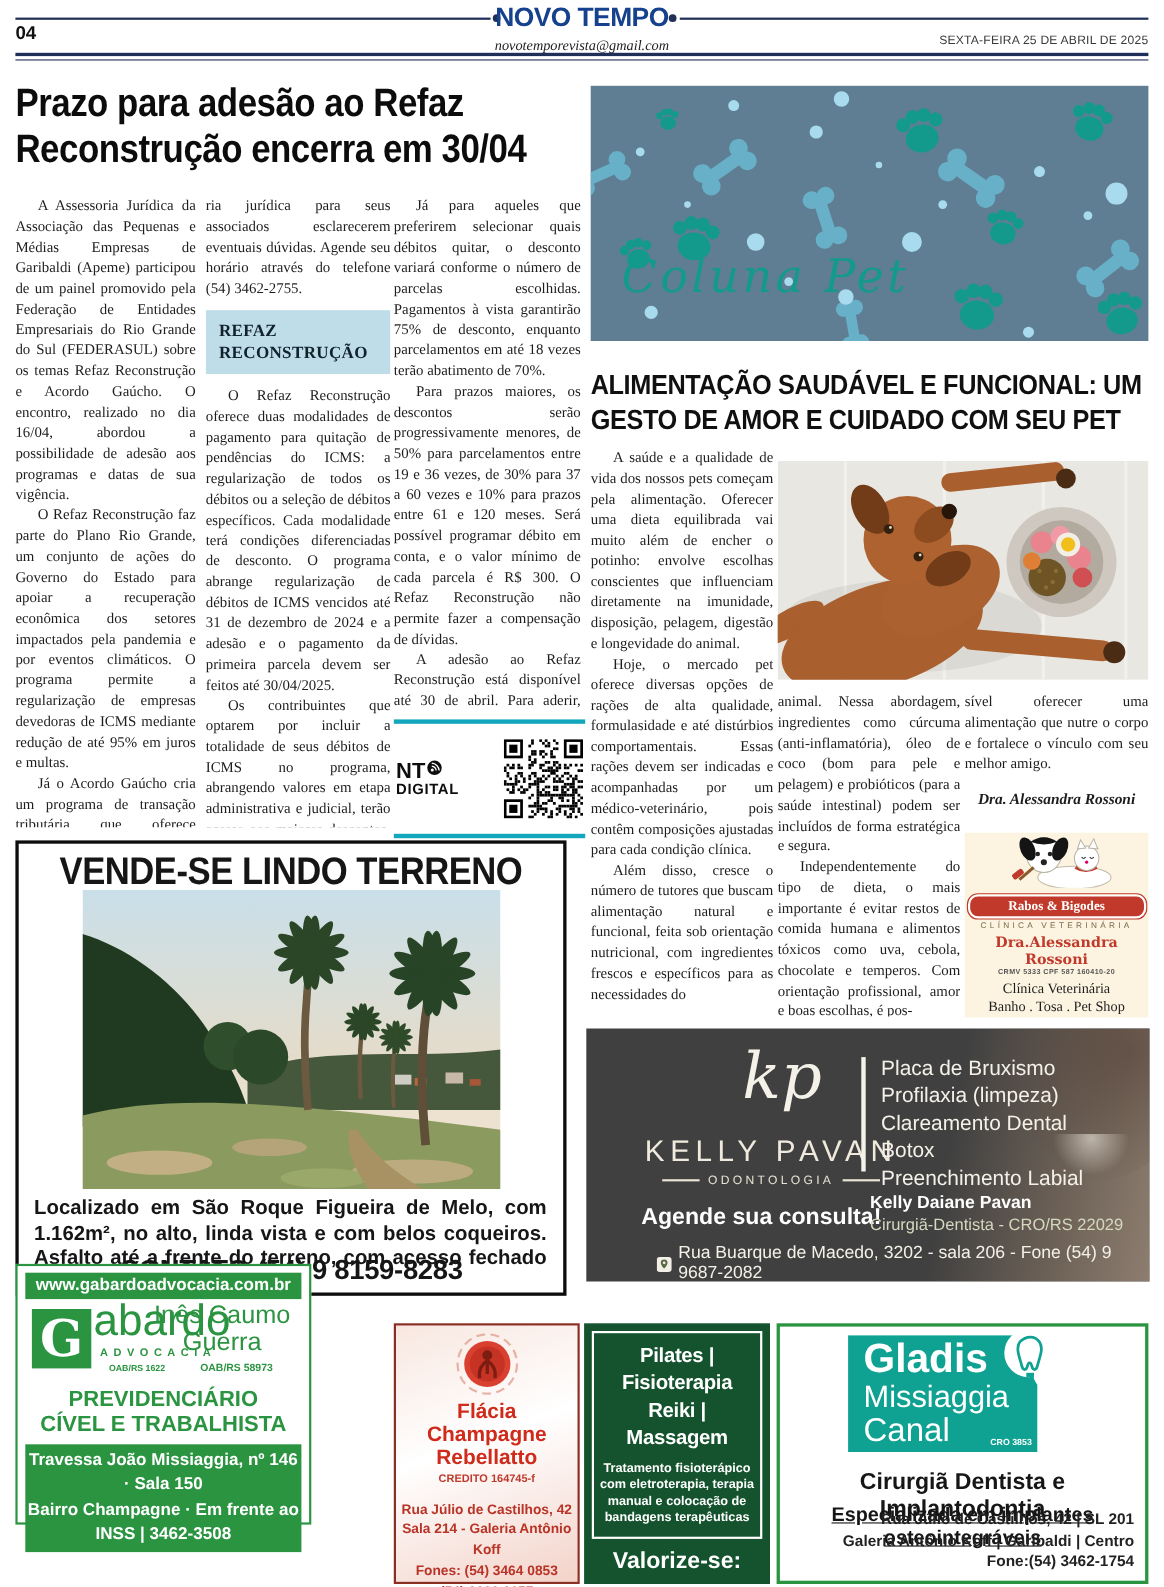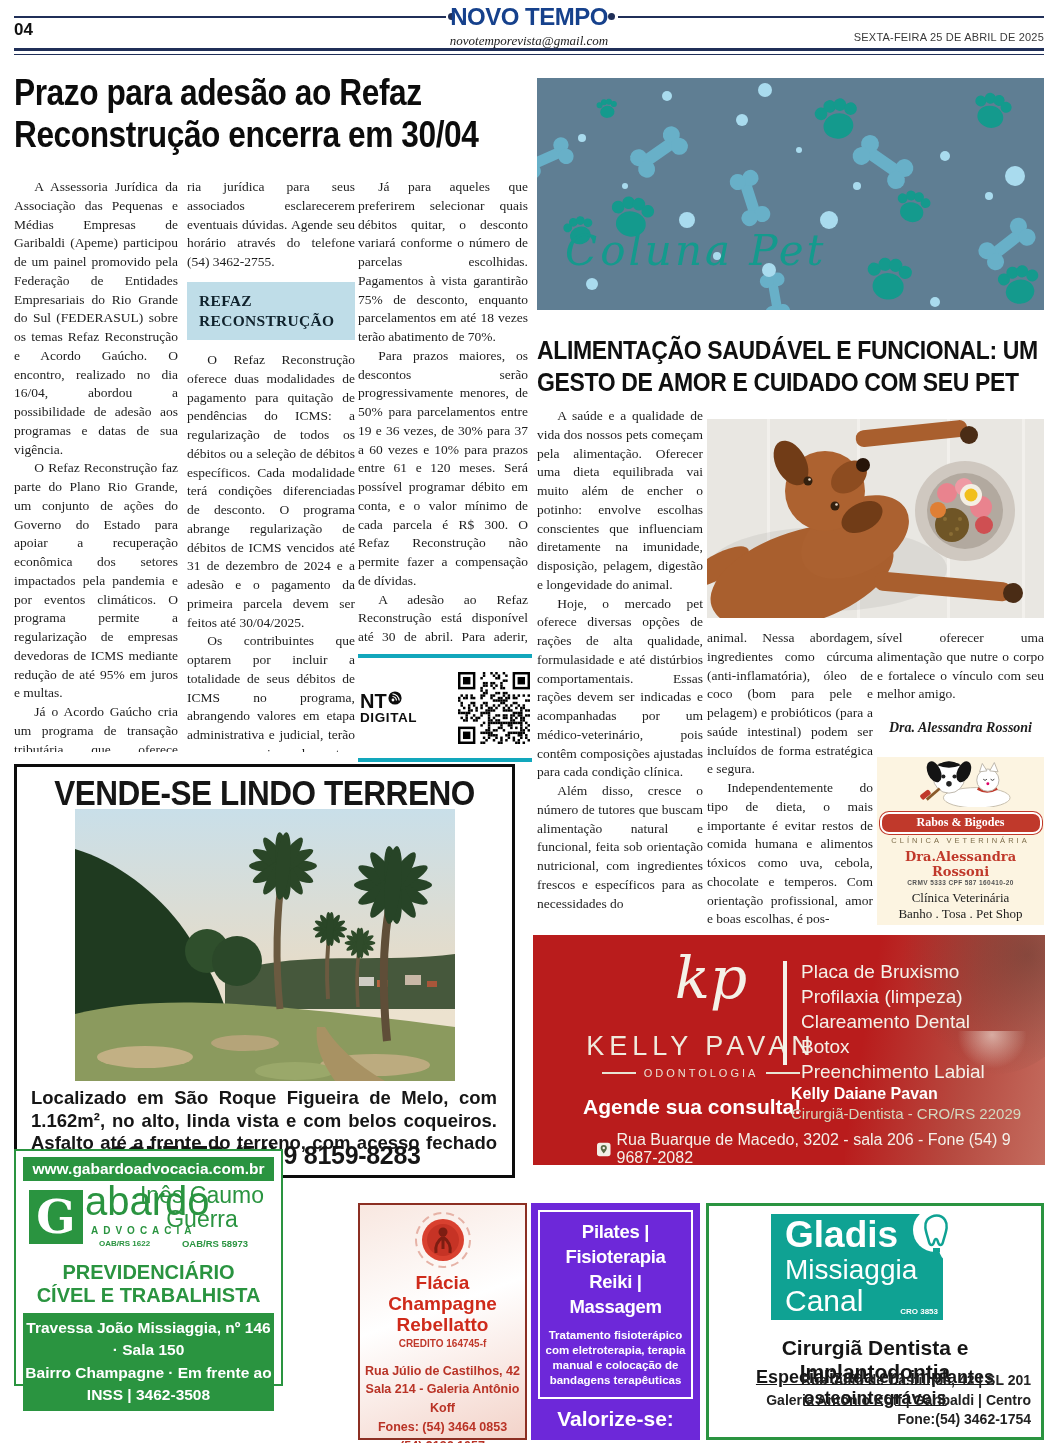--- a/index.html
+++ b/index.html
@@ -54,21 +54,21 @@
   .vet-l2{font-family:"Liberation Serif",serif;font-size:13px;color:#1d1d1d;}
 
   
   .terreno{border:3px solid #0c0c0c;background:#fff;}
   .terreno-title{text-align:center;font-weight:800;font-size:35px;letter-spacing:-.5px;color:#161616;
                  transform:scaleX(.9);transform-origin:50% 0;white-space:nowrap;}
   .terreno-desc{font-weight:700;font-size:18.5px;line-height:1.22;text-align:justify;color:#161616;}
   .terreno-contact{text-align:center;font-weight:800;font-size:25px;color:#161616;letter-spacing:-.3px;}
 
   
-  .kelly{background:#b91c1c;overflow:hidden;color:#f2efe6;}
+  .kelly{background:#404040;overflow:hidden;color:#f2efe6;}
   .kelly-kp{font-family:"DejaVu Serif",serif;font-style:italic;font-size:58px;line-height:1;color:#f4f1e8;}
   .kelly-name{font-size:27px;font-weight:400;letter-spacing:5px;color:#efeadd;}
   .kelly-odo{font-size:11px;letter-spacing:3px;color:#e8e3d4;display:flex;align-items:center;gap:8px;}
   .kelly-odo::before,.kelly-odo::after{content:"";display:block;width:34px;height:2px;background:#e8e3d4;}
   .kelly-services{font-size:19px;line-height:1.32;color:#f4f1e9;}
   .kelly-cta{font-size:21px;font-weight:800;color:#fff;}
   .kelly-dent{font-size:16px;font-weight:800;color:#fff;}
   .kelly-cred{font-size:15px;color:#d4d8bf;}
   .kelly-addr{display:flex;align-items:center;gap:6px;font-size:16px;color:#f4f1e9;}
   .kelly-photo{right:0;top:0;width:200px;height:230px;
@@ -97,21 +97,21 @@
             line-height:1.45;padding:4px 0;margin:6px 2px 0;}
 
   
   .flacia{border:2px solid #8c2f23;background:linear-gradient(160deg,#f8e7e0 0%,#ffffff 45%,#f3d3c9 100%);
           text-align:center;box-sizing:border-box;padding-top:6px;}
   .fla-name{font-weight:800;font-size:19px;line-height:1.1;color:#cf2a1a;}
   .fla-credit{font-weight:800;font-size:10px;color:#c0392b;margin-top:2px;}
   .fla-addr{font-weight:800;font-size:12.5px;line-height:1.5;color:#b93326;margin-top:13px;}
 
   
-  .pilates{background:#6d28d9;box-sizing:border-box;padding:7px;color:#fff;text-align:center;}
+  .pilates{background:#14532d;box-sizing:border-box;padding:7px;color:#fff;text-align:center;}
   .pil-box{border:2px solid #fff;padding:8px 3px 9px;}
   .pil-title{font-weight:800;font-size:18.5px;line-height:1.35;letter-spacing:-.3px;}
   .pil-desc{font-weight:700;font-size:11.5px;line-height:1.3;margin-top:8px;}
   .pil-cta{font-weight:800;font-size:21px;margin-top:8px;}
   .pil-invite{font-weight:700;font-size:12px;line-height:1.35;margin-top:6px;}
 
   
   .gladis{border:3px solid #2a9440;background:#fff;box-sizing:border-box;}
   .gla-block{position:absolute;left:62px;top:8px;width:172px;height:106px;background:#0fa293;color:#fff;}
   .gla-n1{position:absolute;left:14px;top:0px;font-size:37px;font-weight:700;}

